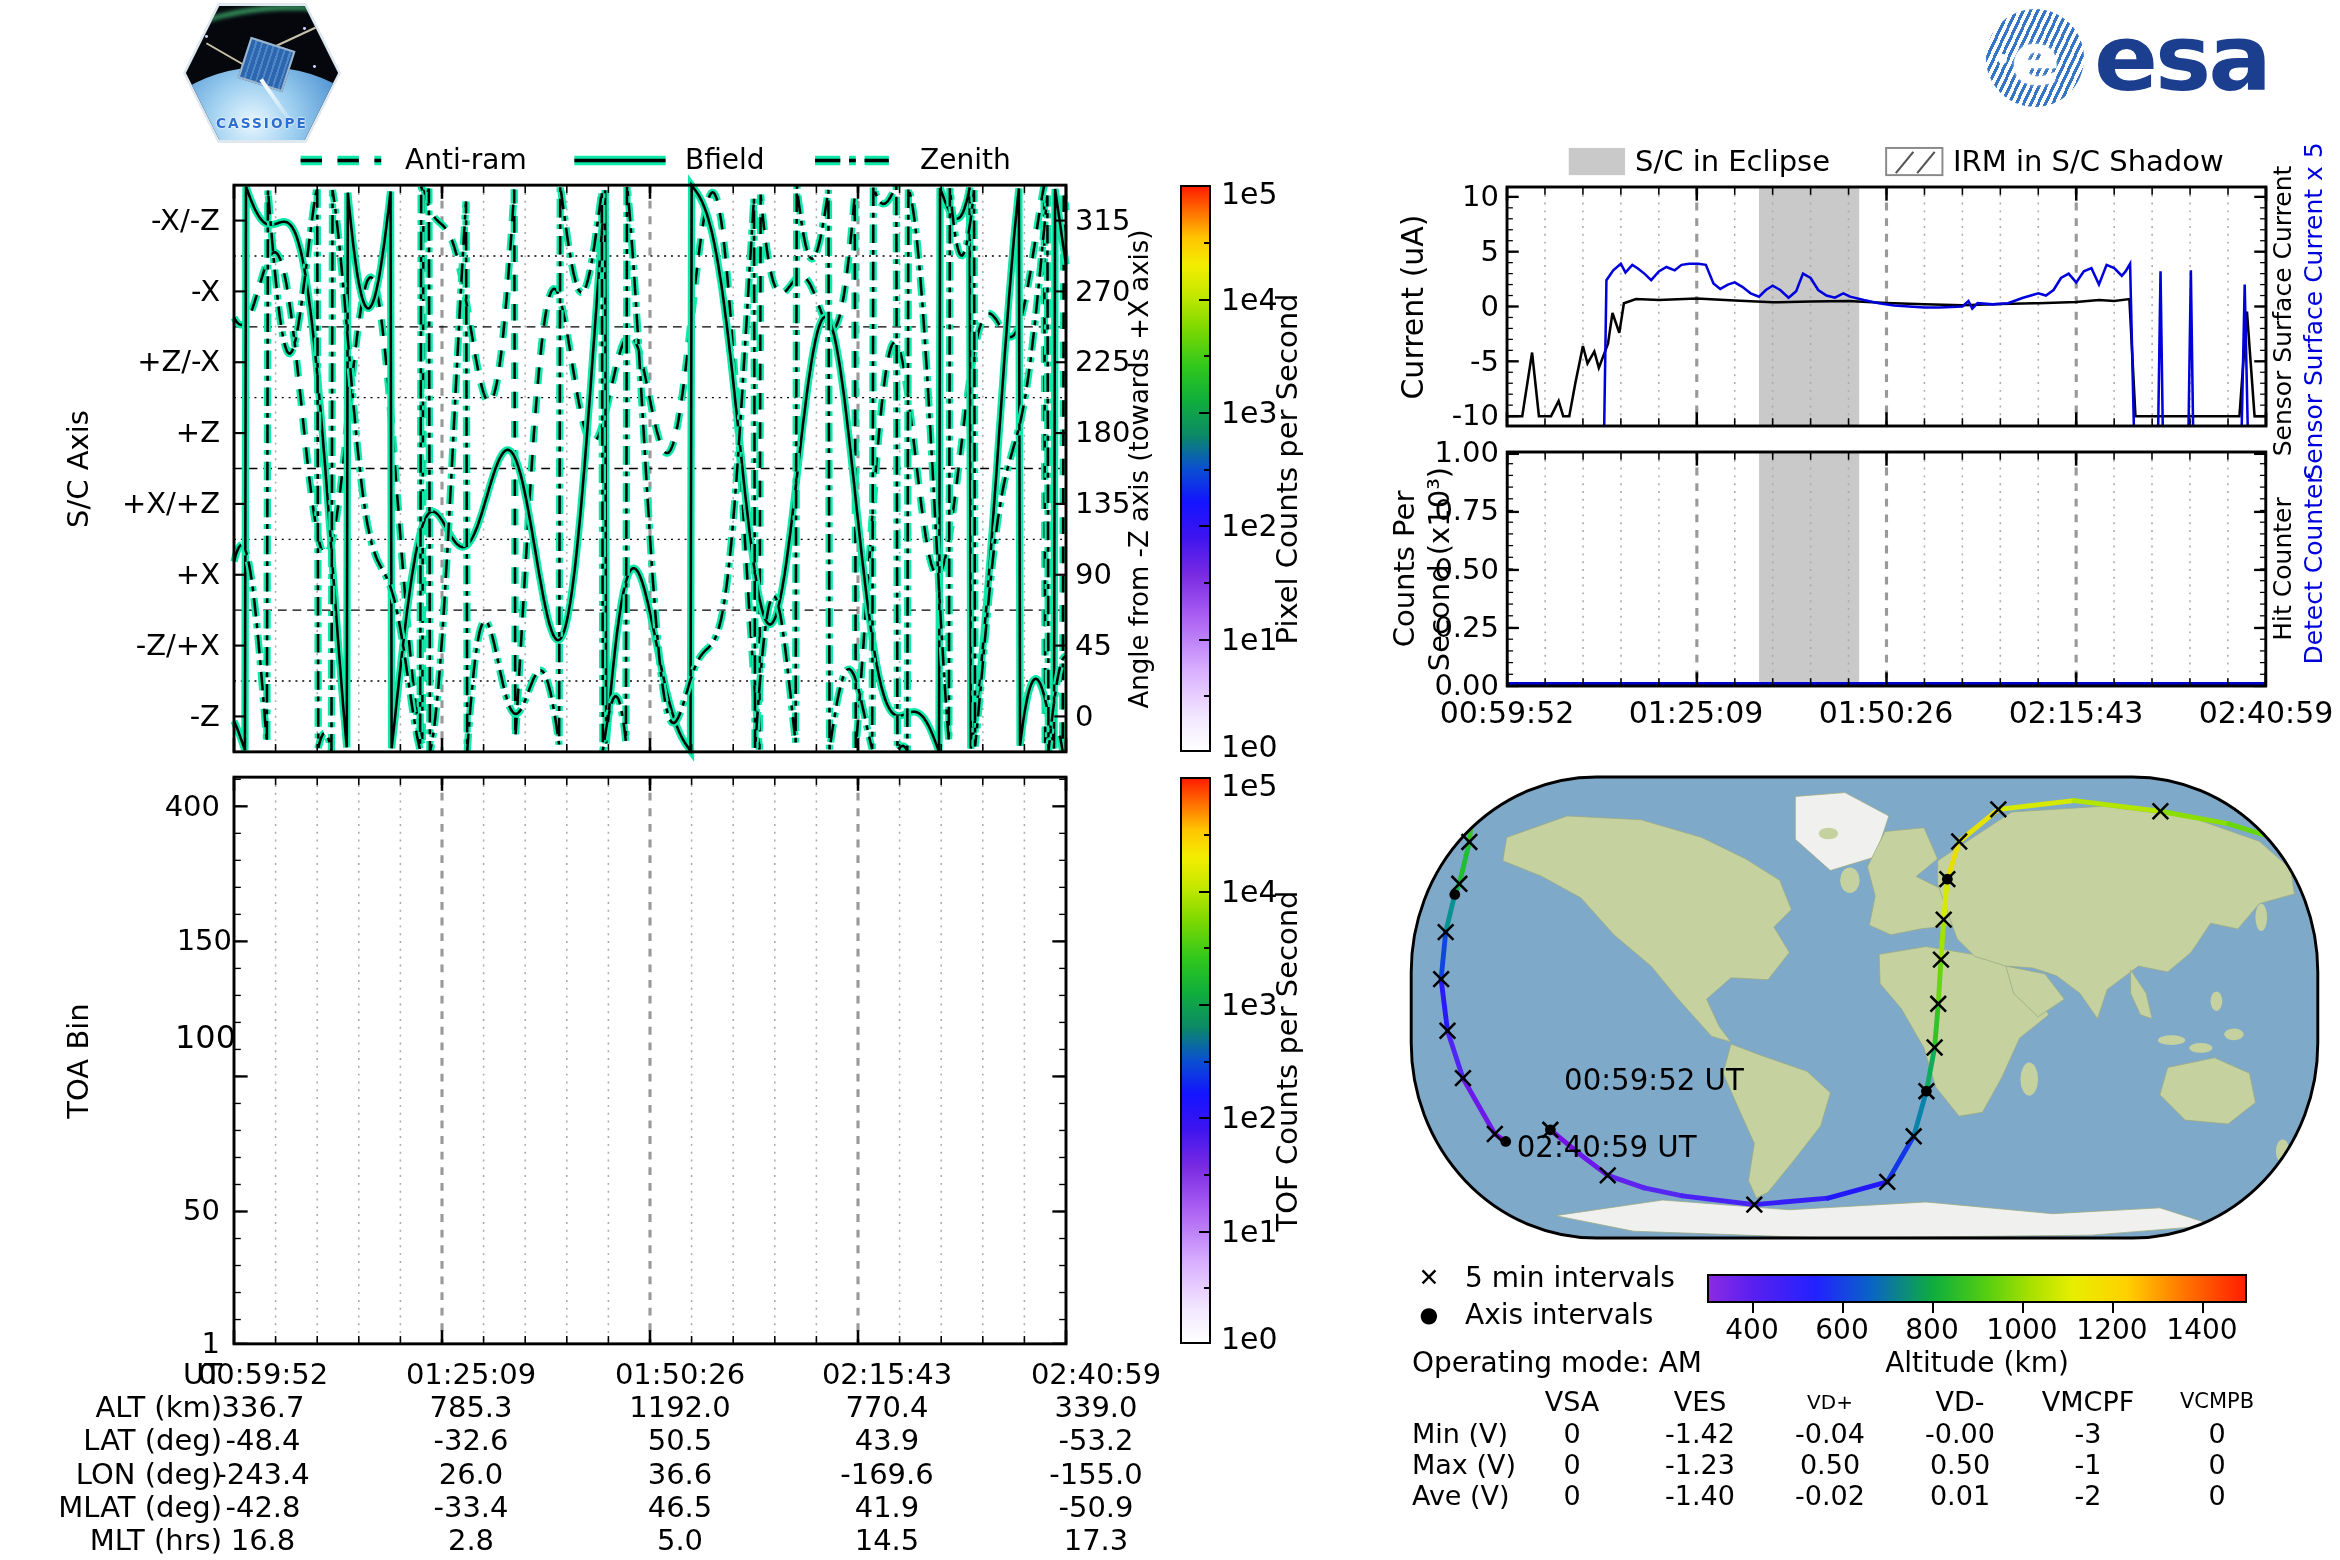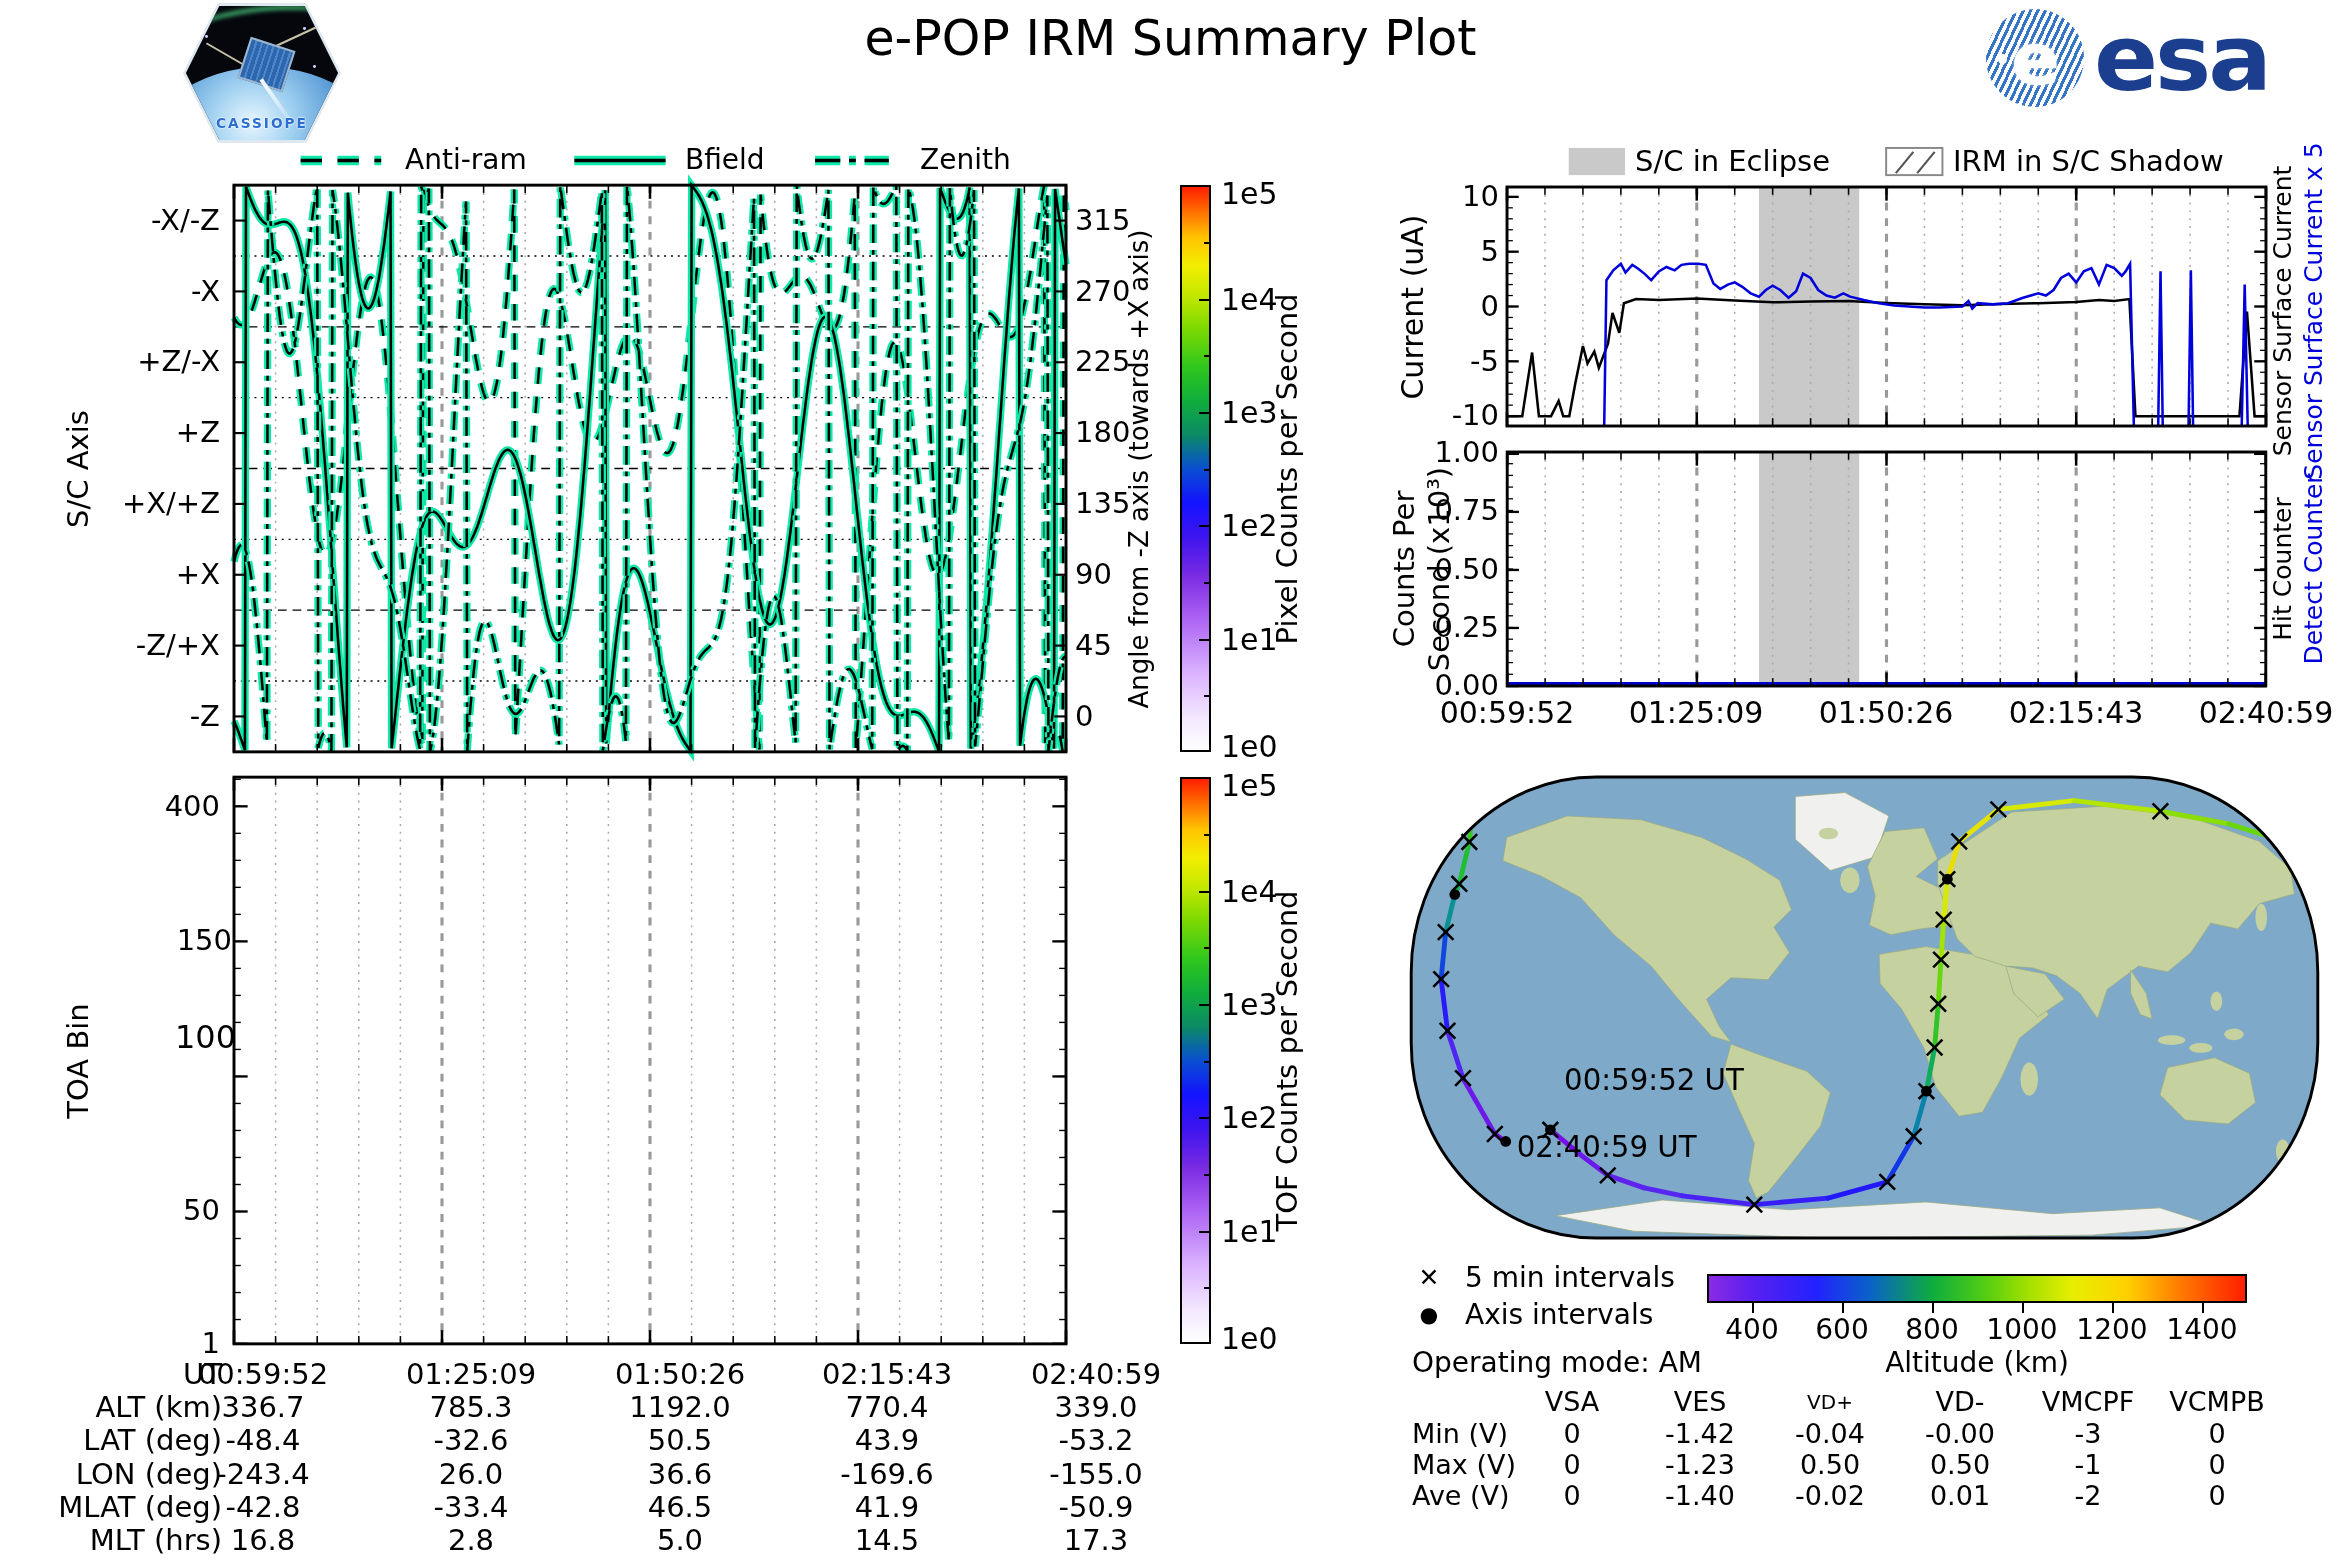--- a/index.html
+++ b/index.html
@@ -49,21 +49,20 @@
       <div class="star" style="left:127px;top:59px"></div>
       <div class="earth"></div>
       <div class="aurora"></div>
       <div class="sat-ant" style="left:17.6px;top:49px;transform:rotate(30deg)"></div>
       <div class="sat-ant" style="left:86px;top:29px;transform:rotate(-25deg)"></div>
       <div class="sat-body"></div>
       <div class="sat-beam"></div>
       <span class="patch-text">CASSIOPE</span>
     </div>
   </div>
-  <div class="abs title">e-POP IRM Summary Plot</div>
   <div class="abs esa">
     <div class="esa-globe">
       <span class="esa-e">e</span>
       <span class="esa-dot"></span>
     </div>
     <span class="esa-word">esa</span>
   </div>
   <div id="charts" class="abs" style="left:0;top:0;width:2341px;height:1560px">
       <svg width="832" height="567" viewBox="0 0 853 581" style="position: absolute; left: 234px; top: 185px; overflow: visible;">
         <rect x="0" y="0" width="853" height="581" fill="#fff"></rect>
@@ -776,21 +775,21 @@
       <div style="position: absolute; left: 2112px; top: 1303px; width: 2.4px; height: 9.8px; background: rgb(0, 0, 0);"></div>
       <span style="position: absolute; left: 2112px; top: 1330px; transform: translate(-50%, -50%); font-size: 28px; white-space: nowrap; line-height: 1.1;">1200</span>
       <div style="position: absolute; left: 2202px; top: 1303px; width: 2.4px; height: 9.8px; background: rgb(0, 0, 0);"></div>
       <span style="position: absolute; left: 2202px; top: 1330px; transform: translate(-50%, -50%); font-size: 28px; white-space: nowrap; line-height: 1.1;">1400</span>
       <span style="position: absolute; left: 1977px; top: 1363px; transform: translate(-50%, -50%); font-size: 28px; white-space: nowrap; line-height: 1.1;">Altitude (km)</span>
       <span style="position: absolute; left: 1572px; top: 1402px; transform: translate(-50%, -50%); font-size: 27px; white-space: nowrap; line-height: 1.1;">VSA</span>
       <span style="position: absolute; left: 1700px; top: 1402px; transform: translate(-50%, -50%); font-size: 27px; white-space: nowrap; line-height: 1.1;">VES</span>
       <span style="position: absolute; left: 1830px; top: 1402px; transform: translate(-50%, -50%); font-size: 20px; white-space: nowrap; line-height: 1.1;">VD+</span>
       <span style="position: absolute; left: 1960px; top: 1402px; transform: translate(-50%, -50%); font-size: 27px; white-space: nowrap; line-height: 1.1;">VD-</span>
       <span style="position: absolute; left: 2088px; top: 1402px; transform: translate(-50%, -50%); font-size: 27px; white-space: nowrap; line-height: 1.1;">VMCPF</span>
-      <span style="position: absolute; left: 2217px; top: 1402px; transform: translate(-50%, -50%); font-size: 27px; white-space: nowrap; line-height: 1.1;">VCMPB</span>
+      <span style="position: absolute; left: 2217px; top: 1402px; transform: translate(-50%, -50%); font-size: 21px; white-space: nowrap; line-height: 1.1;">VCMPB</span>
       <span style="position: absolute; left: 1412px; top: 1434px; transform: translate(0px, -50%); font-size: 27px; white-space: nowrap; line-height: 1.1;">Min (V)</span>
       <span style="position: absolute; left: 1572px; top: 1434px; transform: translate(-50%, -50%); font-size: 27px; white-space: nowrap; line-height: 1.1;">0</span>
       <span style="position: absolute; left: 1700px; top: 1434px; transform: translate(-50%, -50%); font-size: 27px; white-space: nowrap; line-height: 1.1;">-1.42</span>
       <span style="position: absolute; left: 1830px; top: 1434px; transform: translate(-50%, -50%); font-size: 27px; white-space: nowrap; line-height: 1.1;">-0.04</span>
       <span style="position: absolute; left: 1960px; top: 1434px; transform: translate(-50%, -50%); font-size: 27px; white-space: nowrap; line-height: 1.1;">-0.00</span>
       <span style="position: absolute; left: 2088px; top: 1434px; transform: translate(-50%, -50%); font-size: 27px; white-space: nowrap; line-height: 1.1;">-3</span>
       <span style="position: absolute; left: 2217px; top: 1434px; transform: translate(-50%, -50%); font-size: 27px; white-space: nowrap; line-height: 1.1;">0</span>
       <span style="position: absolute; left: 1412px; top: 1465px; transform: translate(0px, -50%); font-size: 27px; white-space: nowrap; line-height: 1.1;">Max (V)</span>
       <span style="position: absolute; left: 1572px; top: 1465px; transform: translate(-50%, -50%); font-size: 27px; white-space: nowrap; line-height: 1.1;">0</span>
       <span style="position: absolute; left: 1700px; top: 1465px; transform: translate(-50%, -50%); font-size: 27px; white-space: nowrap; line-height: 1.1;">-1.23</span>

